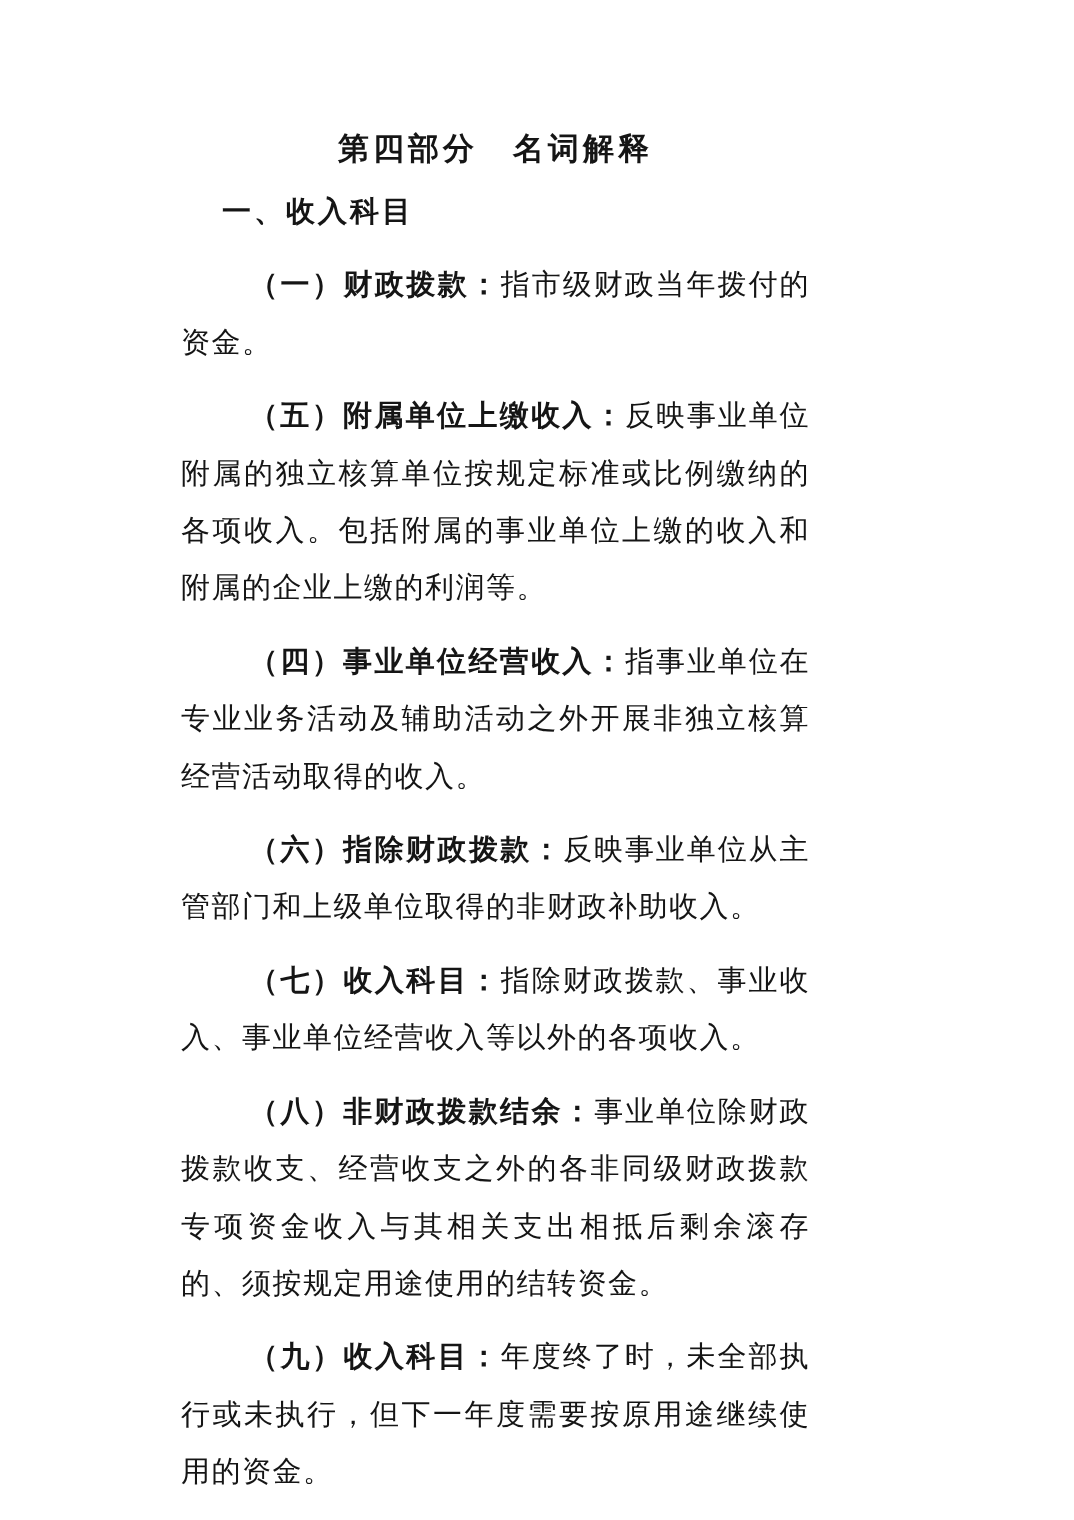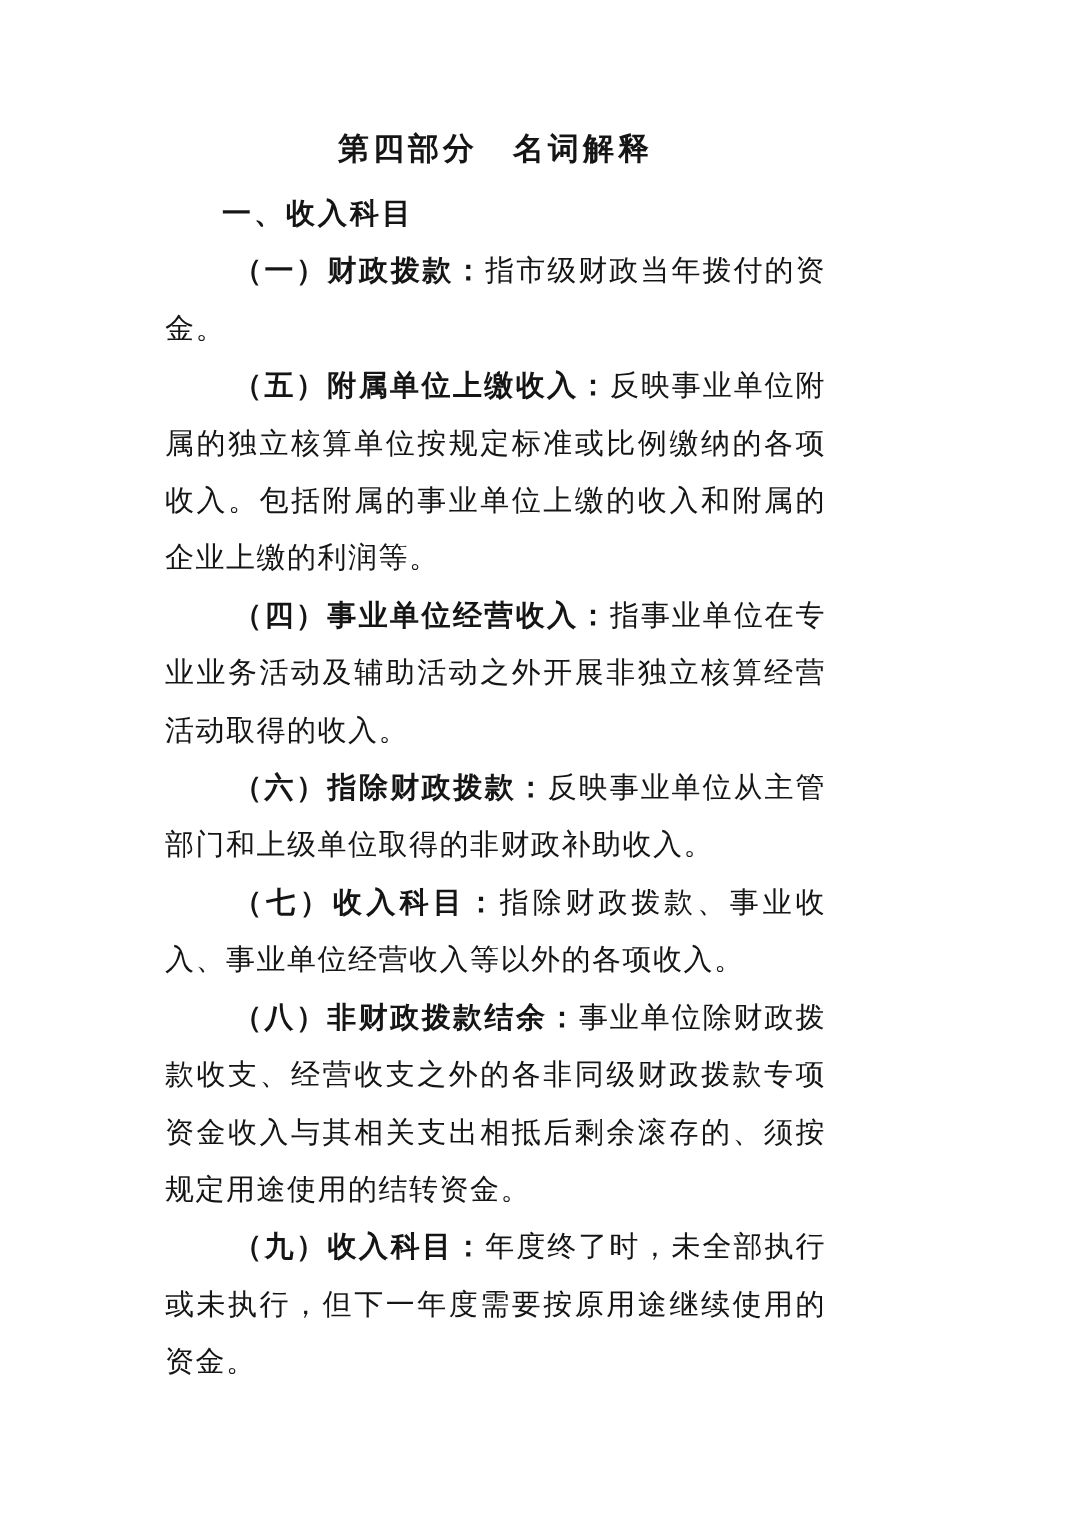--- a/index.html
+++ b/index.html
@@ -27,31 +27,32 @@
     font-size: 31px;
     line-height: 38px;
     font-weight: bold;
     letter-spacing: 4px;
     white-space: pre;
   }
   .content {
     margin-top: 17px;
     font-size: 29px;
     line-height: 57.4px;
+    font-family: Liberation Mono, monospace;
   }
   .section-heading {
     margin: 0;
     font-size: 29px;
     line-height: 57.4px;
     font-weight: bold;
     text-indent: 57px;
     letter-spacing: 3px;
   }
   p.para {
-    margin: 0;
+    margin: 16px;
     text-indent: 68px;
     text-align: justify;
     text-justify: inter-character;
     letter-spacing: 1.5px;
   }
   p.para .term {
     font-weight: bold;
     letter-spacing: 2px;
   }
   p.para .definition {

